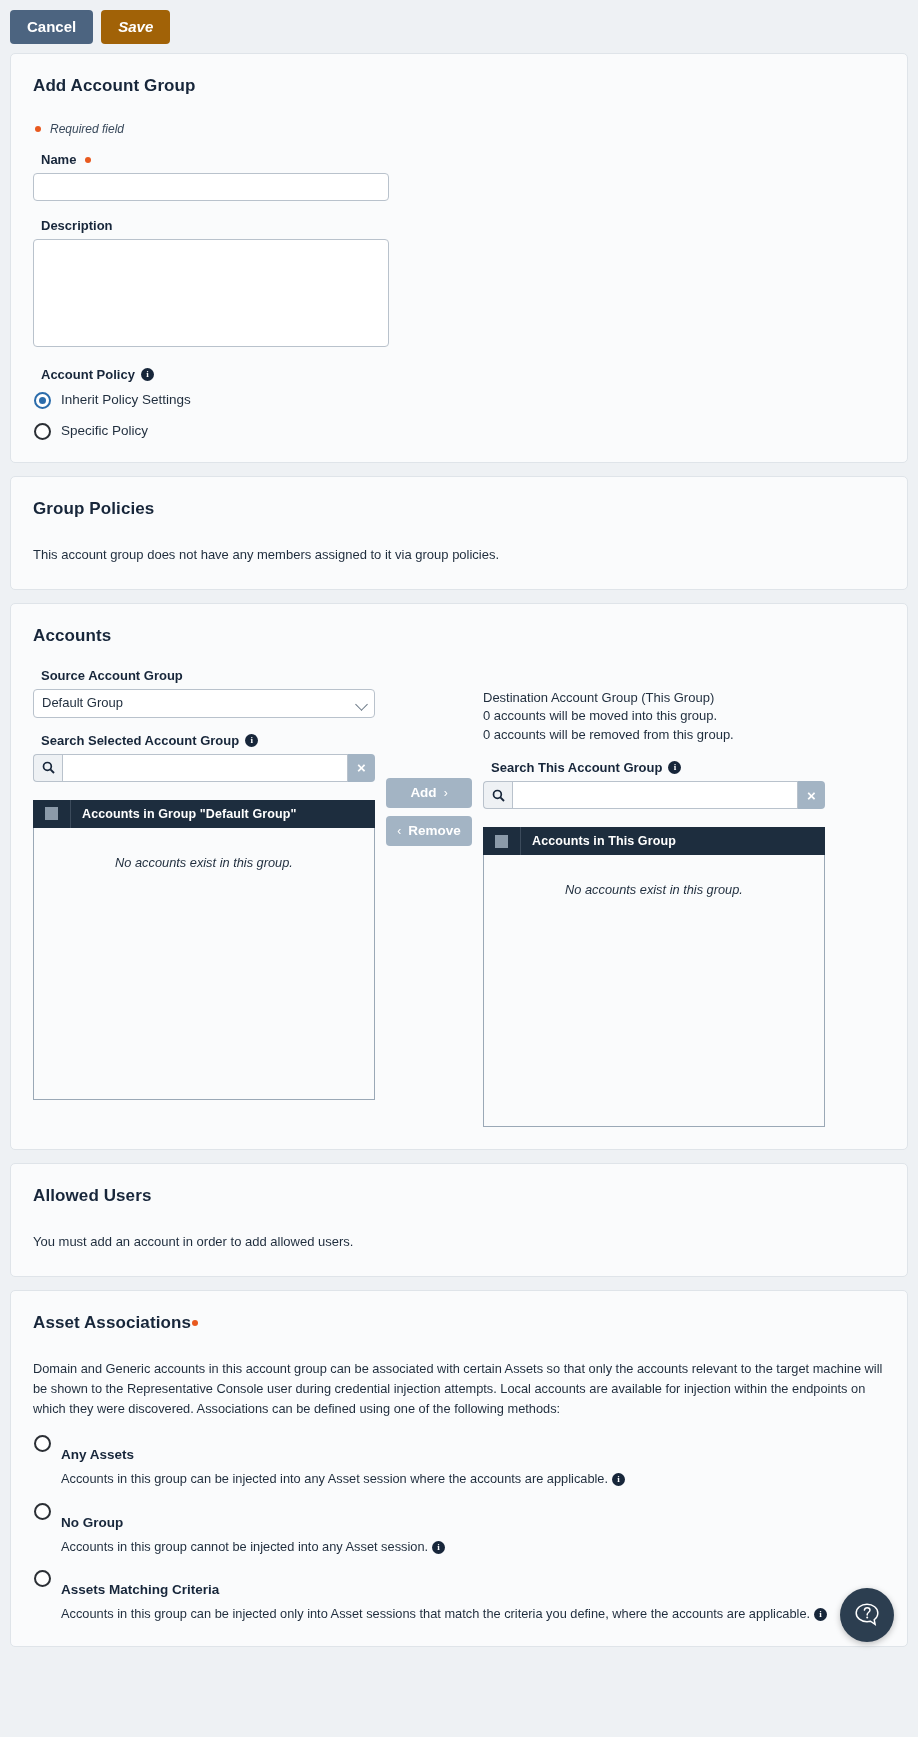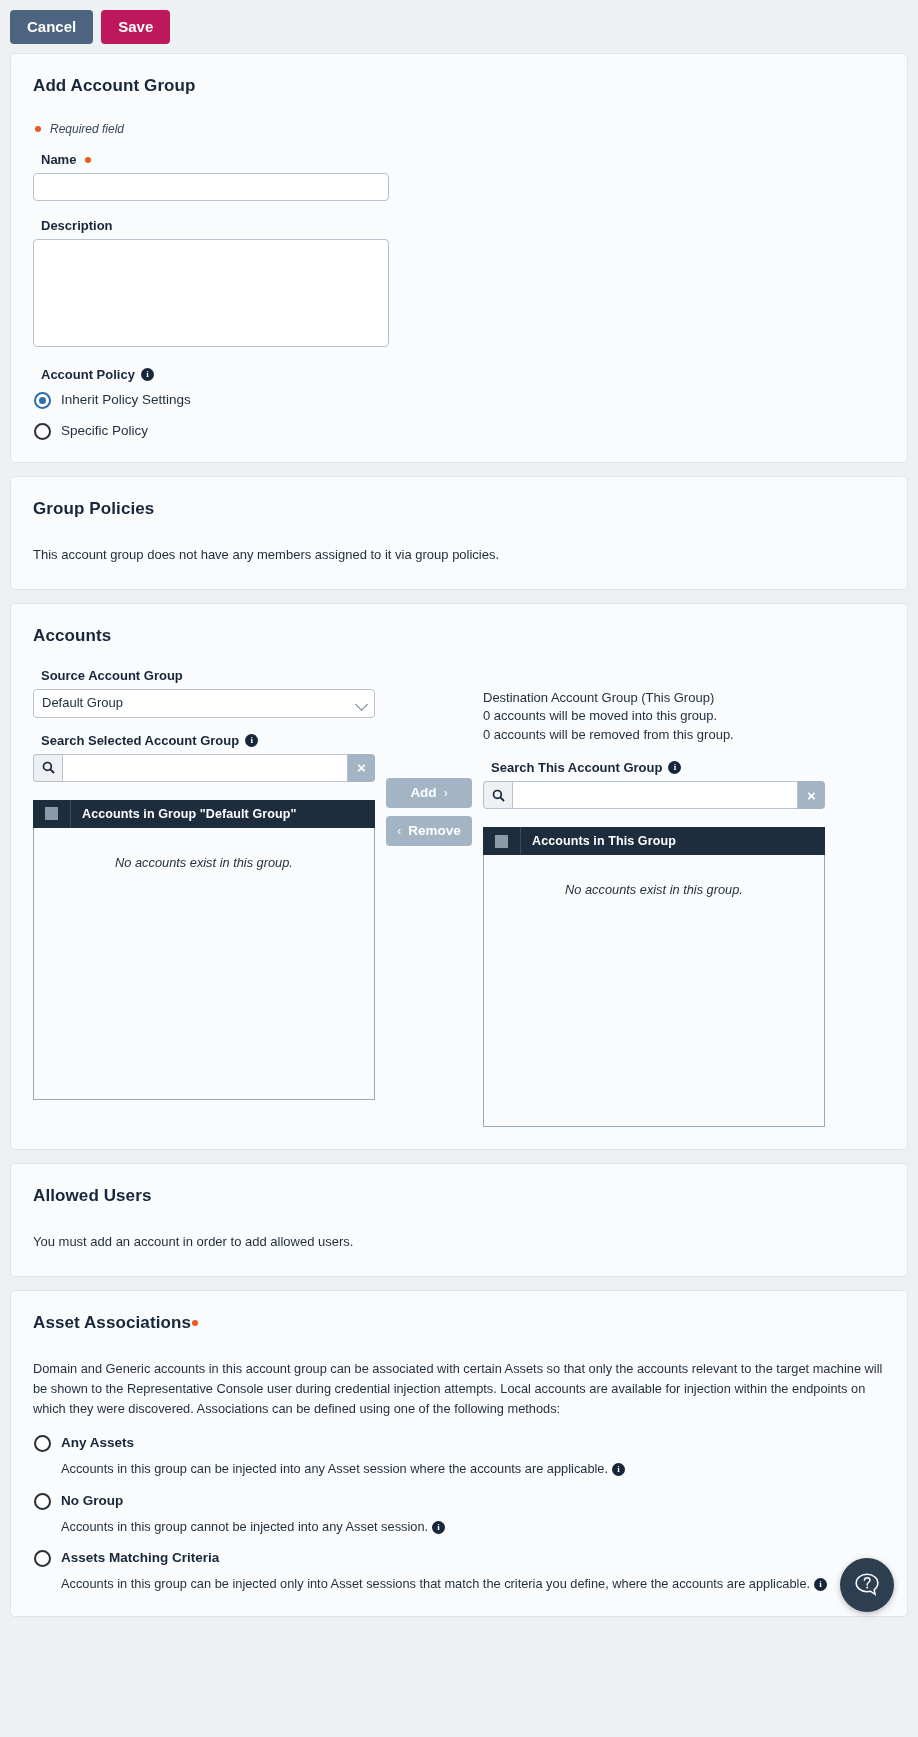--- a/index.html
+++ b/index.html
@@ -26,21 +26,21 @@
     border-radius: 4px;
     font-family: "Liberation Sans", sans-serif;
     font-size: 15px;
     font-weight: bold;
     color: #ffffff;
     padding: 9px 17px 10px 17px;
     cursor: pointer;
     line-height: 1;
   }
   .btn-cancel { background: #4c6480; }
-  .btn-save   { background: #be185d; }
+  .btn-save   { background: #a16207; font-style: italic; }
 
   
   .card {
     background: #fafbfc;
     border: 1px solid #dfe4e9;
     border-radius: 5px;
     margin: 0 10px 13px 10px;
     padding: 18px 22px 22px 22px;
   }
   .card-title {
@@ -131,21 +131,21 @@
   .radio.checked { border-color: #2b6cab; }
   .radio.checked::after {
     content: "";
     position: absolute;
     left: 3px; top: 3px;
     width: 7px; height: 7px;
     border-radius: 50%;
     background: #2b6cab;
   }
   .radio-label { font-size: 13.5px; color: #1f2d3d; }
-  .radio-label.bold { font-weight: bold; color: #17263a; }
+  .radio-label.bold { font-weight: bold; color: #17263a; margin-top: 12px; }
 
   
   .body-text {
     font-size: 13px;
     color: #1f2d3d;
     line-height: 1.5;
     margin: 26px 0 2px 0;
   }
   .para {
     font-size: 12.8px;

